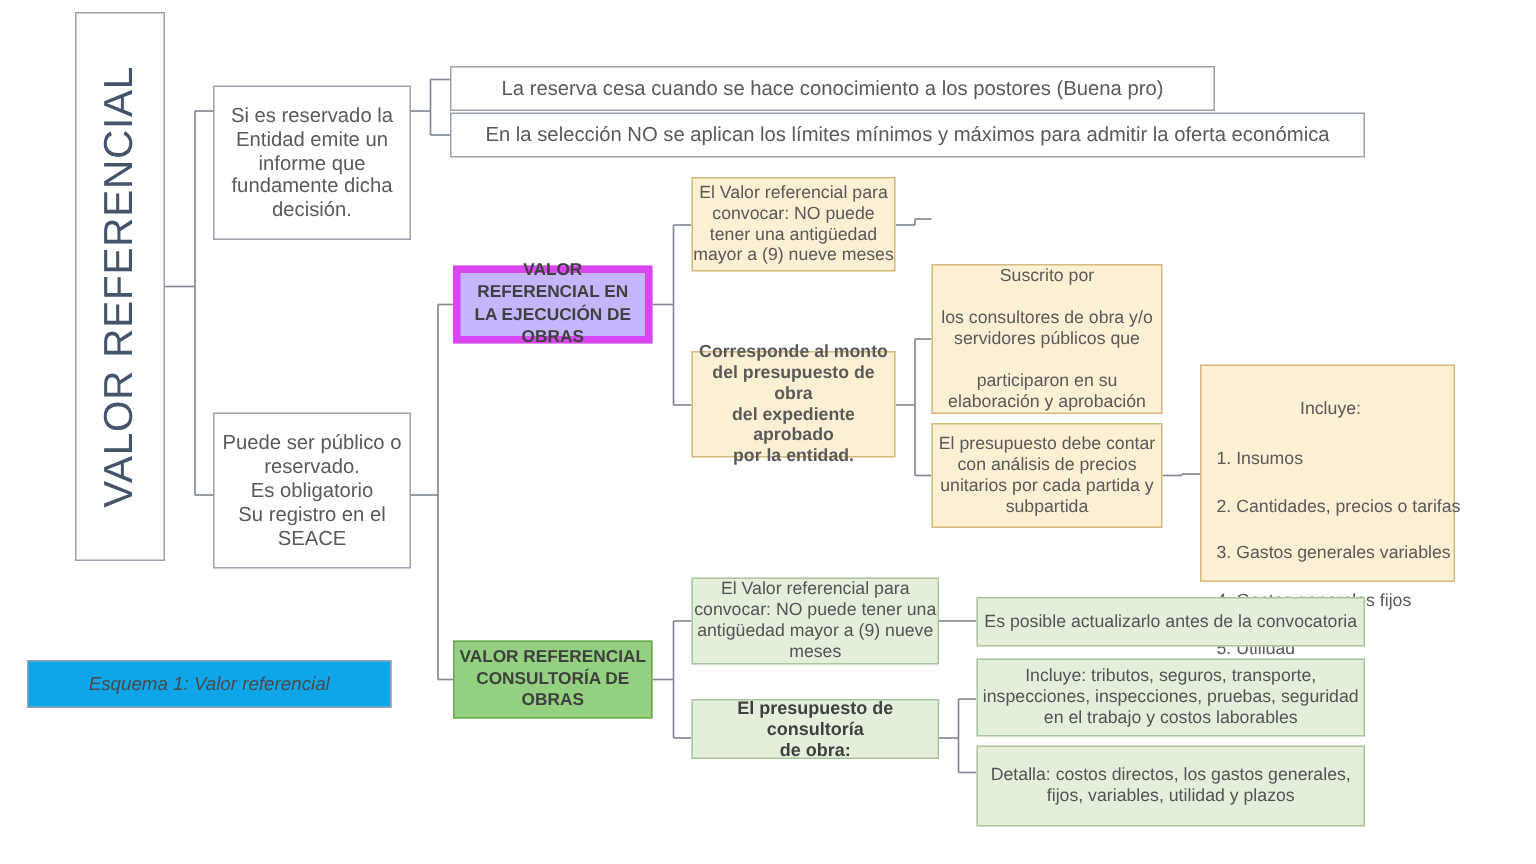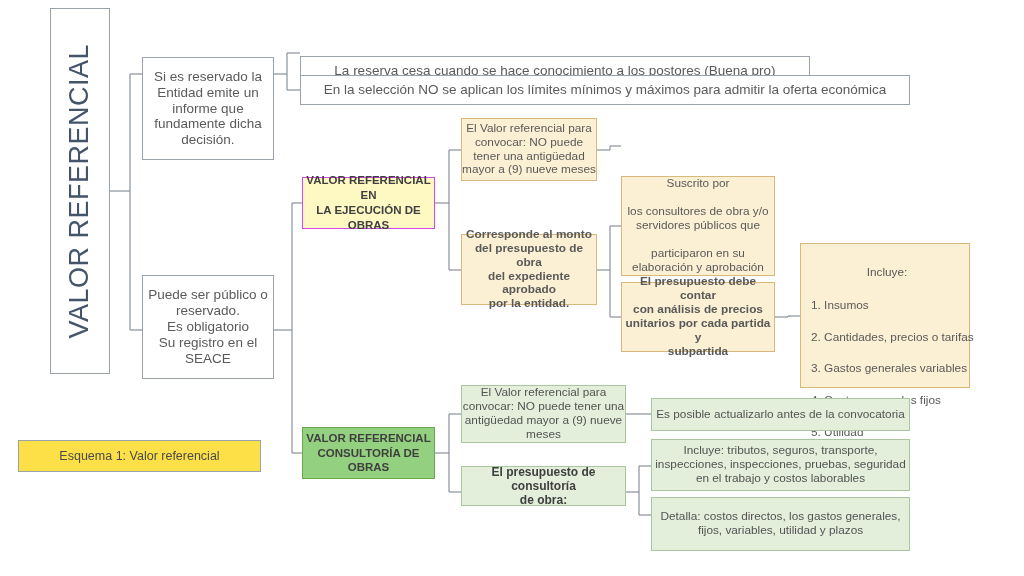--- a/index.html
+++ b/index.html
@@ -59,29 +59,30 @@
     border: 1px solid #9aa3ad;
     background: #ffffff;
     color: #5a5a5a;
     font-size: 13.5px;
   }
   .plain.wide { font-size: 13.5px; }
 
   
   .caption {
     border: 1px solid #9aa3ad;
-    background: #fde047;
+    background: #0ea5e9;
     color: #4a4a4a;
     font-size: 12.5px;
+    font-style: italic;
   }
 
   
   .head-yellow {
-    border: 1px solid #d946ef;
-    background: #fef9c3;
+    border: 5px solid #d946ef;
+    background: #c4b5fd;
     color: #3f3f3f;
     font-weight: bold;
     font-size: 11.5px;
     line-height: 1.3;
   }
   .leaf-yellow {
     border: 1px solid #d6b97b;
     background: #fcf0d4;
     color: #595959;
     font-size: 11.8px;
@@ -194,21 +195,21 @@
   </div>
 
   <div class="node plain" style="left:142px; top:22px; width:132px; height:103px;margin-top:35px;">
     <span>Si es reservado la
 Entidad emite un
 informe que
 fundamente dicha
 decisión.</span>
   </div>
 
-  <div class="node plain wide" style="left:300px; top:56px; width:510px; height:30px;">
+  <div class="node plain wide" style="left:300px; top:44px; width:510px; height:30px;">
     <span>La reserva cesa cuando se hace conocimiento a los postores (Buena pro)</span>
   </div>
 
   <div class="node plain wide" style="left:300px; top:75px; width:610px; height:30px;">
     <span>En la selección NO se aplican los límites mínimos y máximos para admitir la  oferta económica</span>
   </div>
 
   <div class="node plain" style="left:142px; top:275px; width:132px; height:104px;">
     <span>Puede ser público o
 reservado.
@@ -241,21 +242,21 @@
   <div class="node leaf-yellow" style="left:621px; top:176px; width:154px; height:100px;">
     <span>Suscrito por
 
 los consultores de obra y/o
 servidores públicos que
 
 participaron en su
 elaboración y aprobación</span>
   </div>
 
-  <div class="node leaf-yellow" style="left:621px; top:282px; width:154px; height:70px;font-weight:bold;">
+  <div class="node leaf-yellow" style="left:621px; top:282px; width:154px; height:70px;">
     <span>El presupuesto debe contar
 con análisis de precios
 unitarios por cada partida y
 subpartida</span>
   </div>
 
   <div class="node leaf-yellow list-box" style="left:800px; top:243px; width:170px; height:145px;">
     <span class="list-title">Incluye:</span>
     <span class="li">1. Insumos</span>
     <span class="li">2. Cantidades, precios o tarifas</span>

